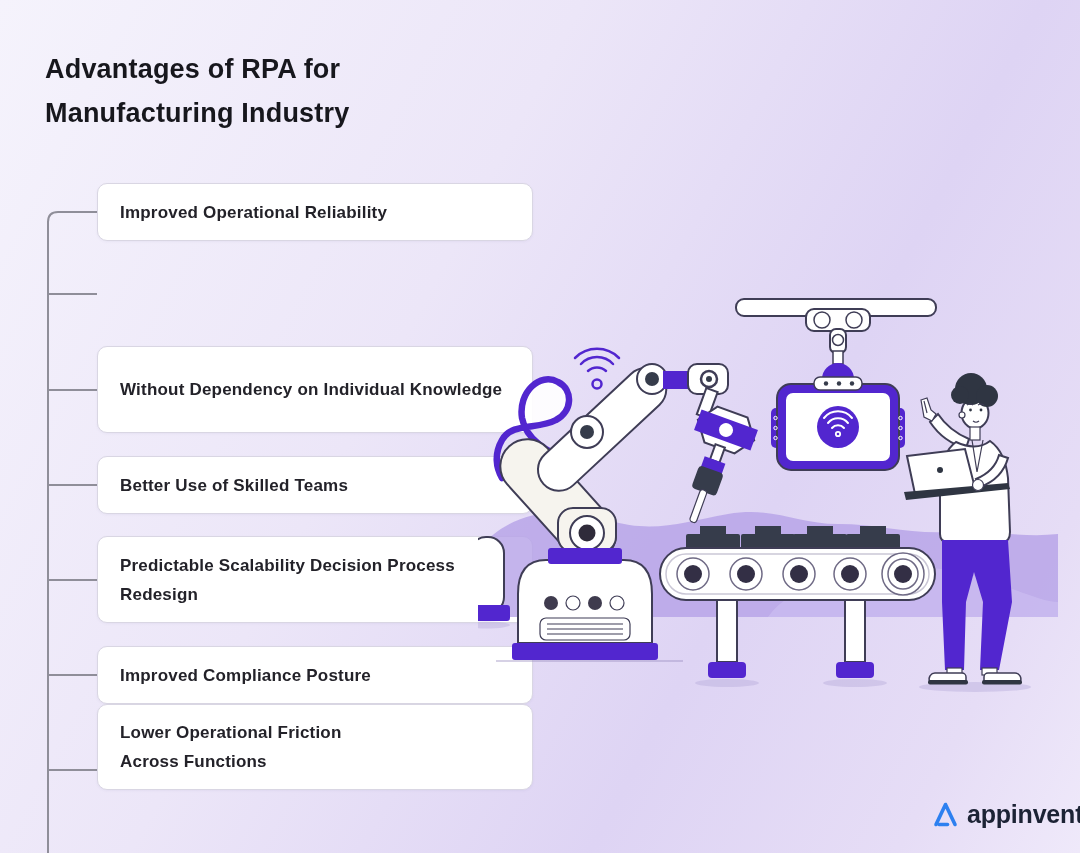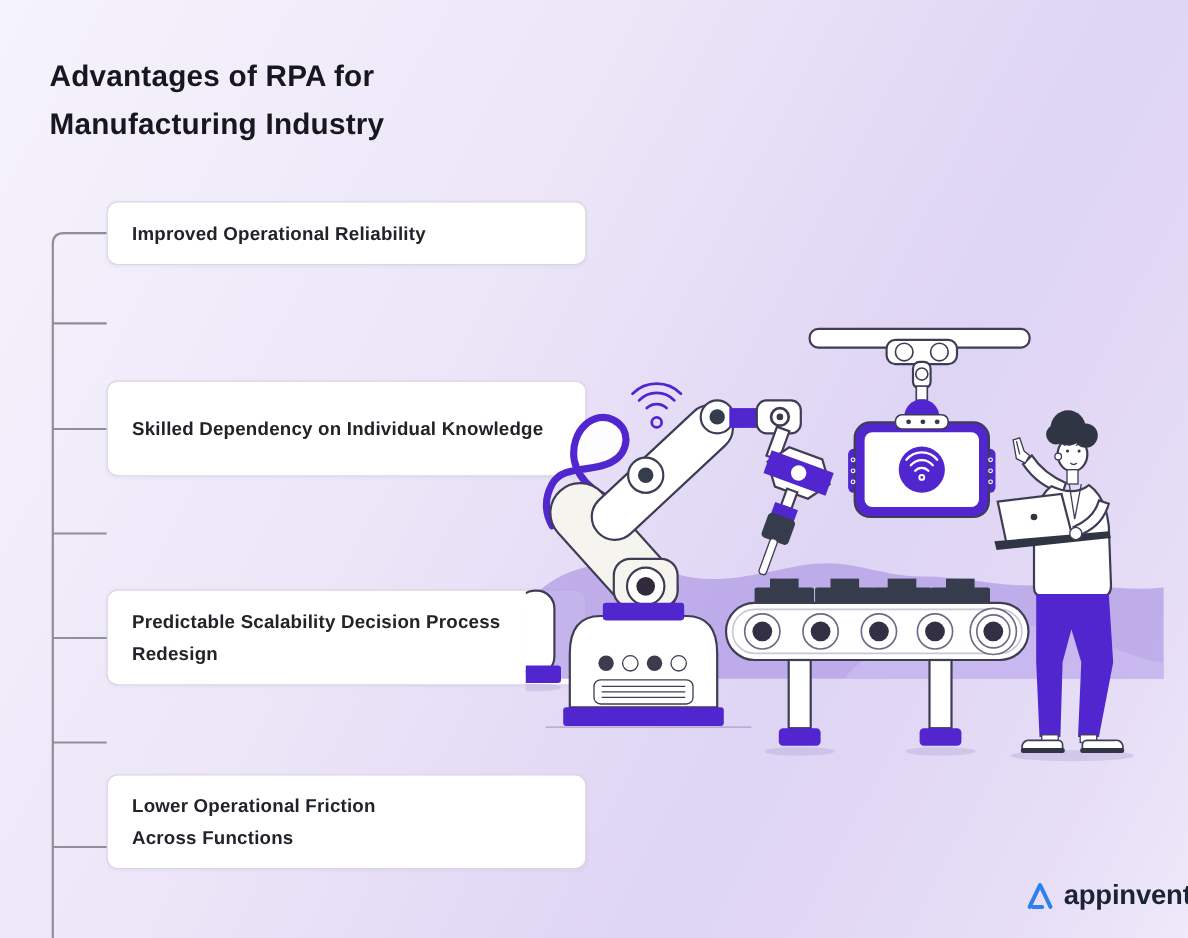--- a/index.html
+++ b/index.html
@@ -81,24 +81,30 @@
     <path d="M48,675 H97" fill="none" stroke="var(--connector)" stroke-width="2"></path>
     <path d="M48,770 H97" fill="none" stroke="var(--connector)" stroke-width="2"></path>
   </svg>
 
   <h1 class="page-title">Advantages of RPA for Manufacturing Industry</h1>
 
   <div class="adv-box b1">
     <span class="adv-label">Improved Operational Reliability</span>
   </div>
   <div class="adv-box b3">
-    <span class="adv-label">Skilled Dependency on Individual Knowledge</span>
+    <span class="adv-label">Without Dependency on Individual Knowledge</span>
+  </div>
+  <div class="adv-box b4">
+    <span class="adv-label">Better Use of Skilled Teams</span>
   </div>
   <div class="adv-box b5">
     <span class="adv-label">Predictable Scalability Decision Process Redesign</span>
+  </div>
+  <div class="adv-box b6">
+    <span class="adv-label">Improved Compliance Posture</span>
   </div>
   <div class="adv-box b7">
     <span class="adv-label">Lower Operational Friction Across Functions</span>
   </div>
 
   <svg class="illus" width="580" height="430" viewBox="0 0 580 430">
 
     <g>
       <path class="fh" opacity=".8" d="M0,278 C30,240 80,232 130,248 C175,262 205,250 250,242
         C295,234 320,252 360,252 C400,252 430,262 470,260 C510,258 545,266 580,262

